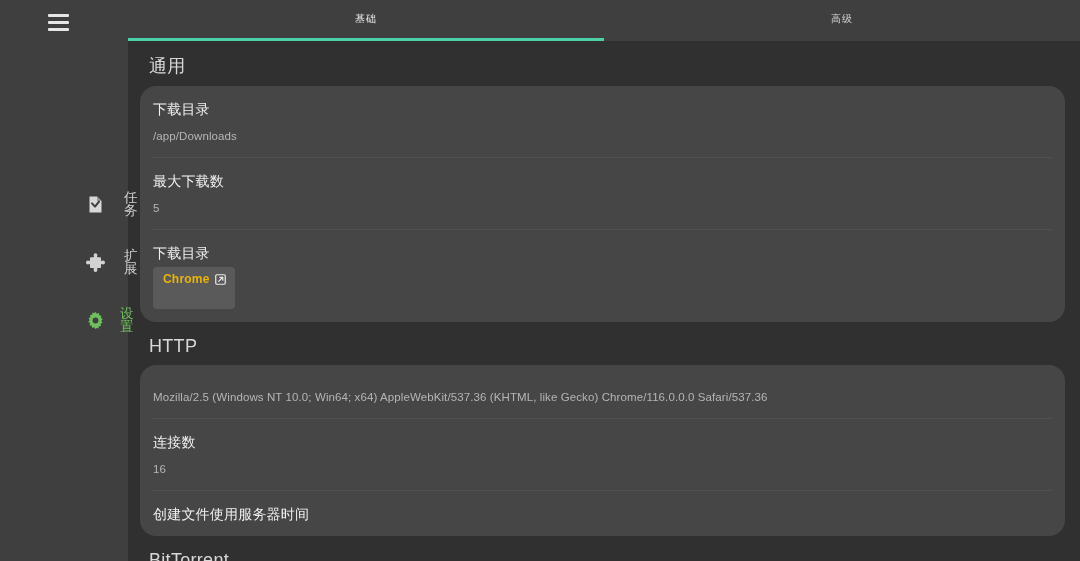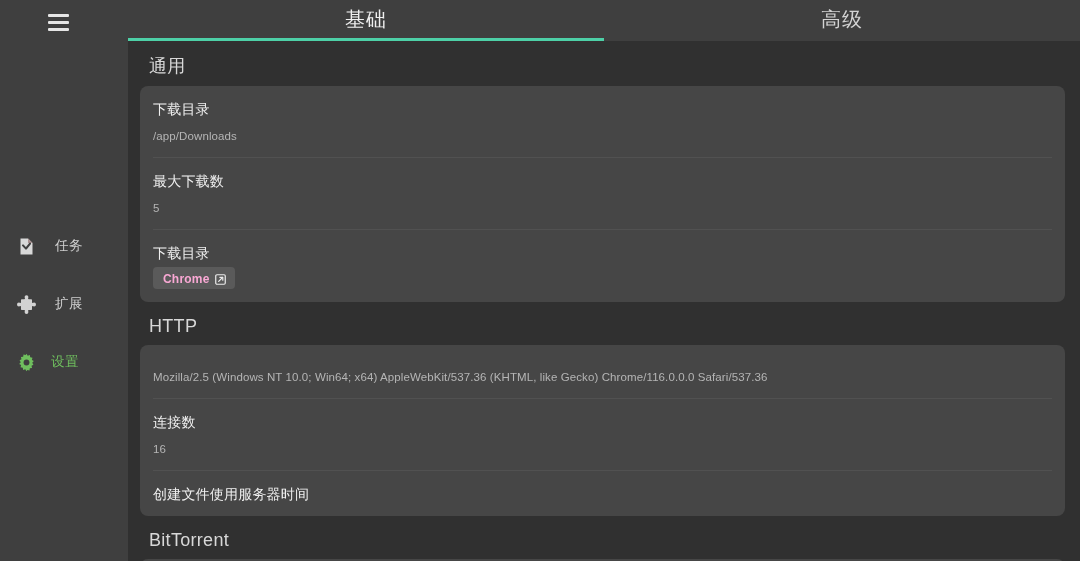--- a/index.html
+++ b/index.html
@@ -21,21 +21,21 @@
   }
 
   
   .sidebar {
     width: 128px;
     min-width: 128px;
     height: 561px;
     background: #3f3f3f;
     position: relative;
     display: flex;
-    flex-direction: column;
+    flex-direction: row;
   }
 
   .menu-btn {
     width: 44px;
     height: 40px;
     margin: 2px 0 0 42px;
     display: flex;
     flex-direction: column;
     justify-content: center;
     align-items: flex-start;
@@ -99,21 +99,21 @@
     min-height: 41px;
     background: #3f3f3f;
     display: flex;
     position: relative;
   }
   .tab {
     flex: 1 1 50%;
     display: flex;
     align-items: center;
     justify-content: center;
-    font-size: 20px;
+    font-size: 10px;
     color: #d3d3d3;
     letter-spacing: 1px;
     cursor: pointer;
     user-select: none;
     position: relative;
     padding-bottom: 3px;
   }
   .tab.active { color: #efefef; }
   .tab.active::after {
     content: "";
@@ -134,21 +134,21 @@
 
   .section-title {
     font-size: 18px;
     color: #d8d8d8;
     padding: 13px 0 8px 9px;
     letter-spacing: 0.3px;
   }
 
   .card {
     background: #464646;
-    border-radius: 8px;
+    border-radius: 16px;
     padding: 0 13px;
     margin-bottom: 1px;
   }
 
   .row {
     padding: 14px 0 13px 0;
     border-bottom: 1px solid #515151;
     cursor: pointer;
   }
   .card .row:last-child { border-bottom: none; }
@@ -169,27 +169,27 @@
     white-space: nowrap;
     overflow: hidden;
     text-overflow: ellipsis;
   }
 
   .chip {
     display: inline-flex;
     align-items: center;
     gap: 5px;
     background: #5a5a5a;
-    color: #f9a8d4;
+    color: #eab308;
     border: none;
     border-radius: 4px;
     font-family: inherit;
     font-size: 12px;
     font-weight: bold;
-    padding: 5px 9px 3px 10px;
+    padding: 5px 9px 23px 10px;
     margin-top: 5px;
     cursor: pointer;
     letter-spacing: 0.2px;
   }
   .chip svg { display: block; }
 </style>
 </head>
 <body>
 
 <div class="app">

